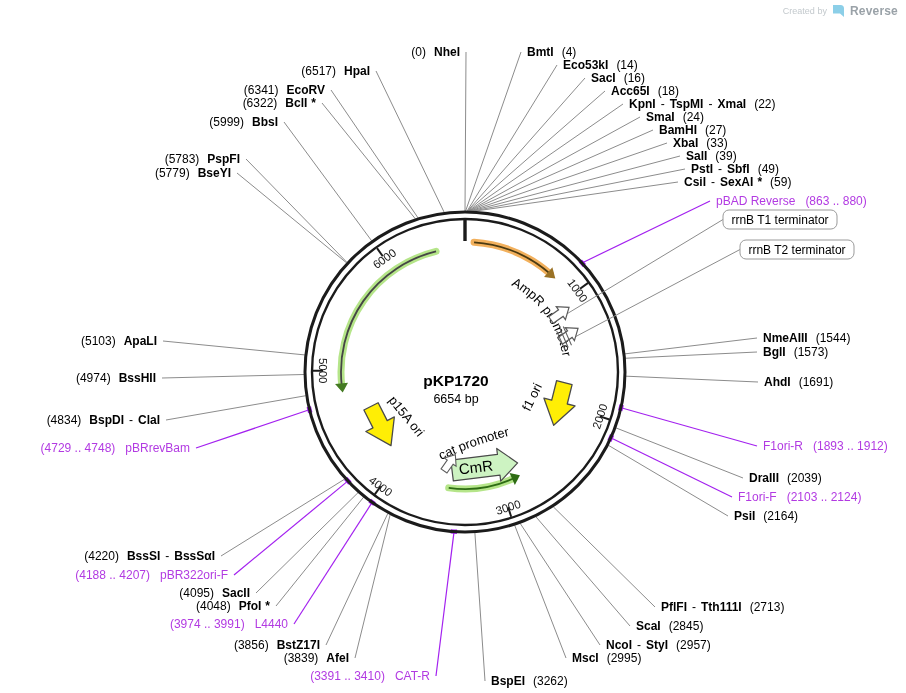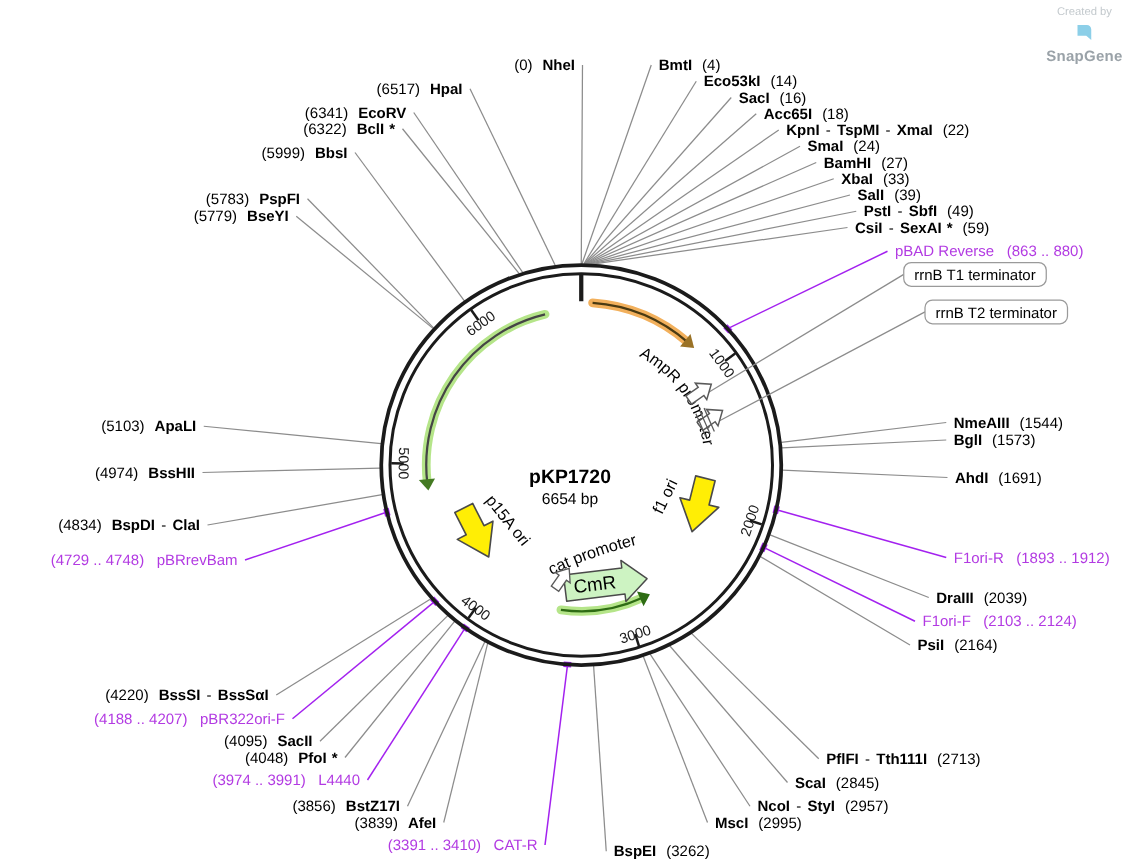--- a/index.html
+++ b/index.html
@@ -1,35 +1,35 @@
 <!DOCTYPE html>
 <html><head>
 <meta charset="utf-8">
 <style>
   html,body{margin:0;padding:0;background:#ffffff;}
   .stage{position:relative;width:906px;height:693px;background:#fff;overflow:hidden;
          font-family:"Liberation Sans",sans-serif;}
-  .credit{position:absolute;top:4px;right:8px;display:flex;align-items:center;gap:5px;flex-direction:column;}
+  .credit{position:absolute;top:4px;right:8px;display:flex;align-items:center;gap:5px;}
   .credit-prefix{font-size:9px;color:#c3c9cd;}
   .credit-brand{font-size:12px;color:#9aa2a8;font-weight:600;letter-spacing:.2px;}
   .credit-logo{display:inline-flex;align-items:center;}
   svg text{font-family:"Liberation Sans",sans-serif;}
 </style>
 </head>
 <body>
 
 <div class="stage">
   <div class="credit">
     <span class="credit-prefix">Created by</span>
     <span class="credit-logo">
       <svg width="13" height="14" viewBox="0 0 13 14">
           <path id="logo-path" d="M1,1 h7.5 a3.5,3.5 0 0 1 3.5,3.5 V13 L8,9.5 H1 Z" fill="#8ccfe8"></path>
         </svg>
     </span>
-    <span class="credit-brand">SnapGene</span>
+    <span class="credit-brand">Reverse</span>
   </div>
   <svg id="map-svg" width="906" height="693" viewBox="0 0 906 693">
       <line x1="465" y1="211" x2="466" y2="52" stroke="#8c8c8c" stroke-width="1"></line>
       <line x1="465.60810966586183" y1="211.00114844312" x2="521" y2="52" stroke="#8c8c8c" stroke-width="1"></line>
       <line x1="467.1283268977512" y1="211.01406824005923" x2="557" y2="65" stroke="#8c8c8c" stroke-width="1"></line>
       <line x1="467.43235190898963" y1="211.0183747622393" x2="585" y2="78" stroke="#8c8c8c" stroke-width="1"></line>
       <line x1="467.73636824500966" y1="211.023255440956" x2="605" y2="91" stroke="#8c8c8c" stroke-width="1"></line>
       <line x1="468.34437055421483" y1="211.03473919632194" x2="623" y2="104" stroke="#8c8c8c" stroke-width="1"></line>
       <line x1="468.648354358901" y1="211.04134223201322" x2="640" y2="117" stroke="#8c8c8c" stroke-width="1"></line>
       <line x1="469.1043053292428" y1="211.05232316754507" x2="653" y2="130" stroke="#8c8c8c" stroke-width="1"></line>

